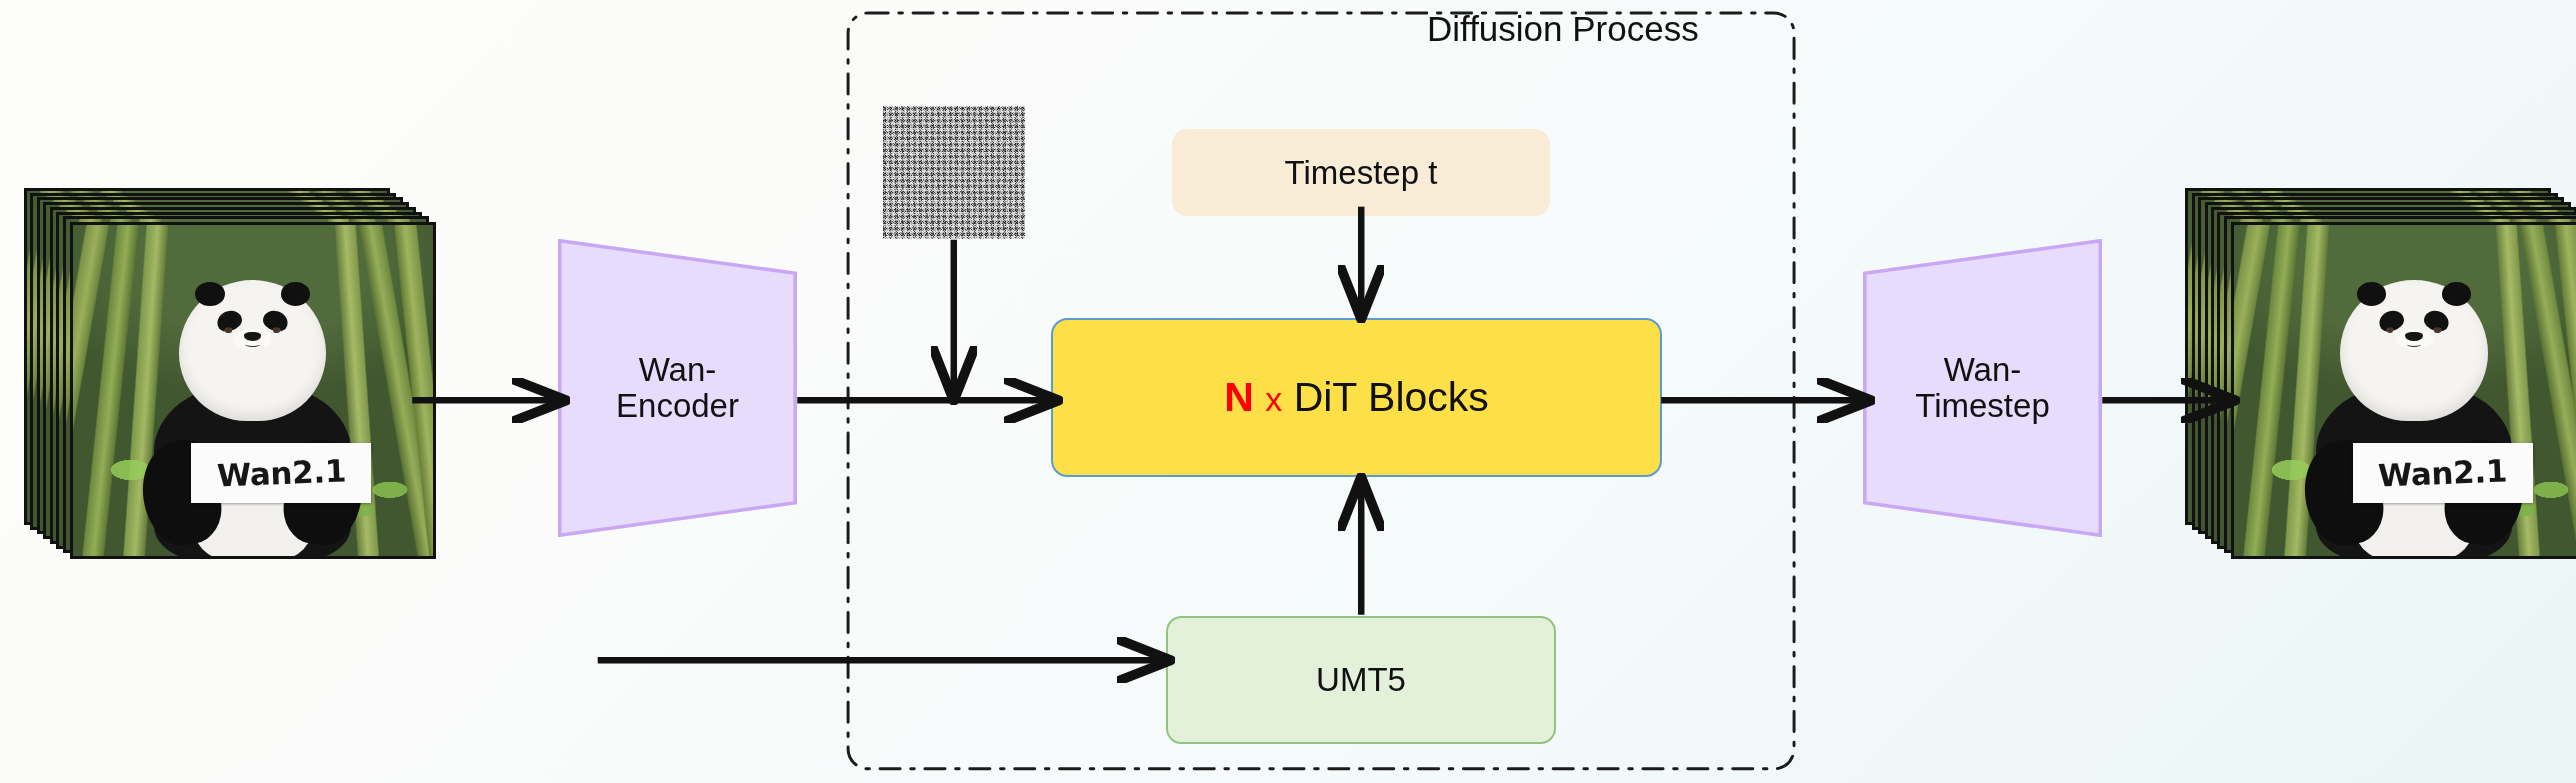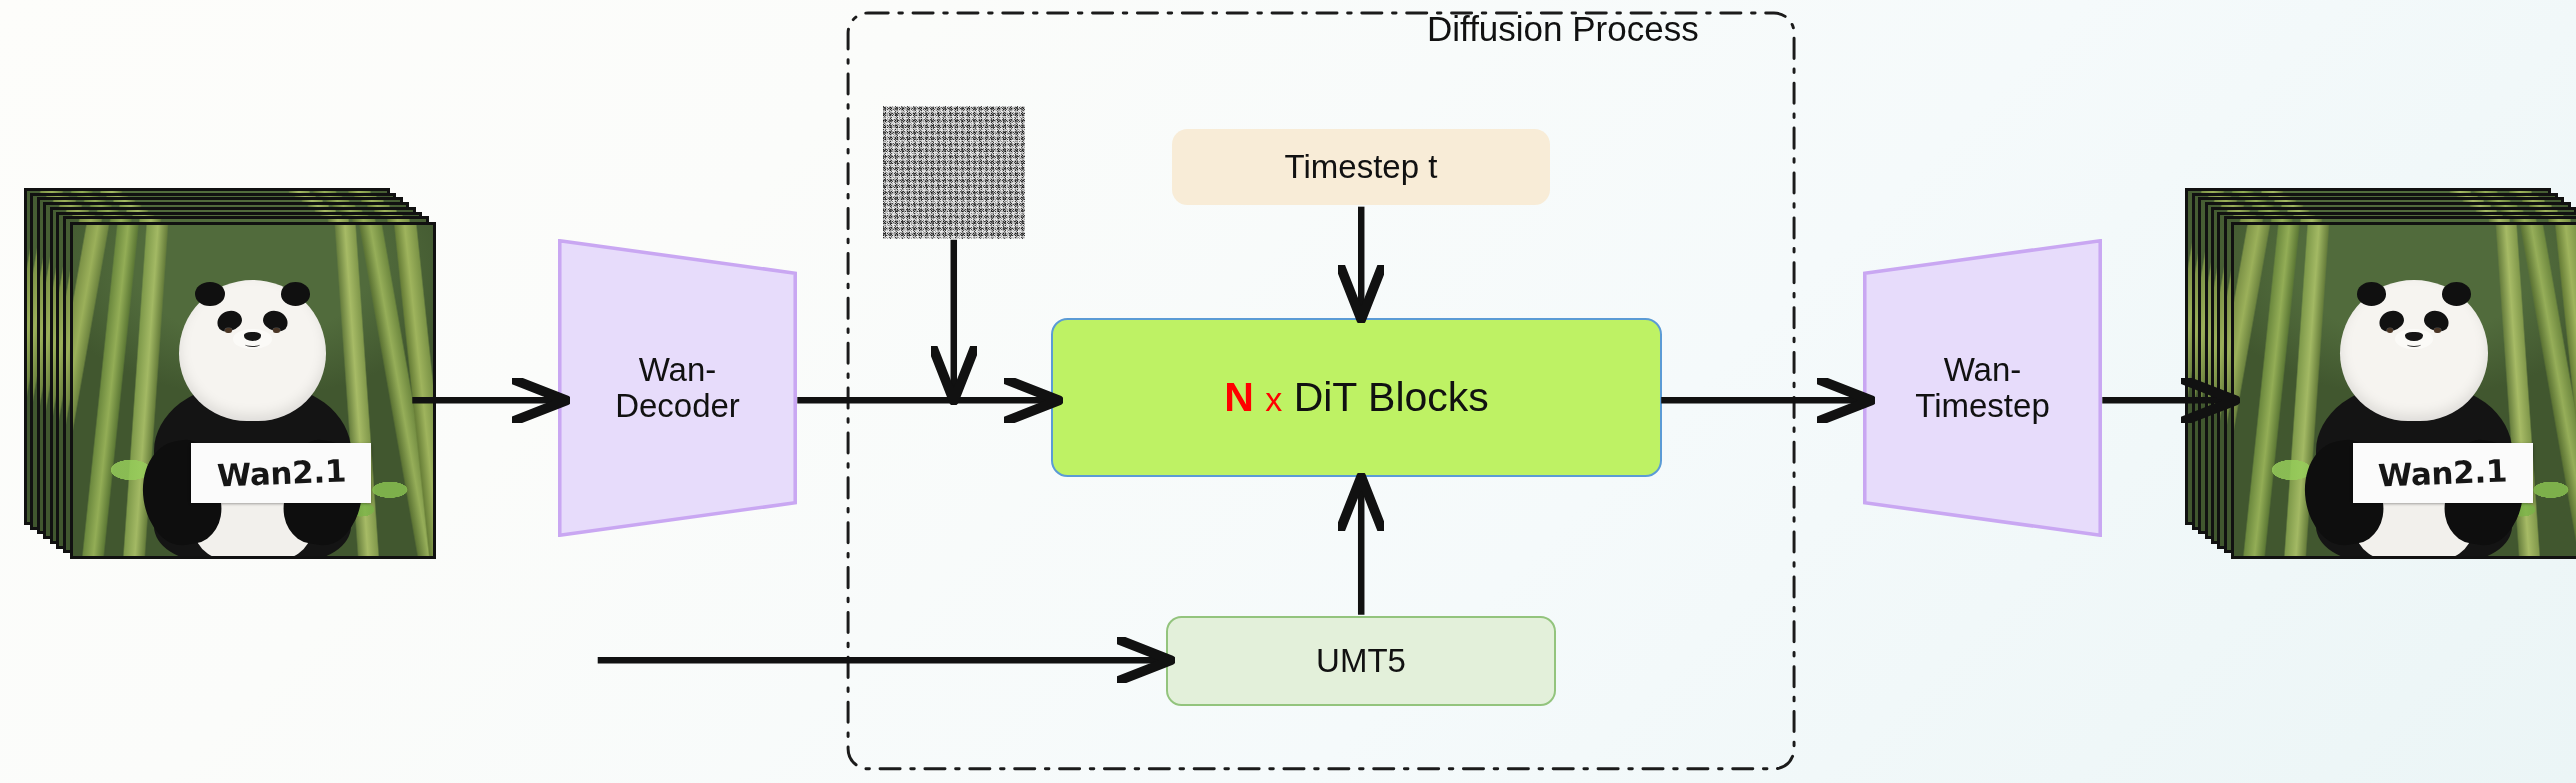--- a/index.html
+++ b/index.html
@@ -78,21 +78,21 @@
 
   .trapwrap{position:absolute;}
   .trapwrap svg{position:absolute;inset:0;}
   .traplabel{position:absolute;inset:0;display:flex;align-items:center;justify-content:center;text-align:center;line-height:1.1;color:#111;}
 
   .rbox{
     position:absolute;box-sizing:border-box;
     display:flex;align-items:center;justify-content:center;
     text-align:center;color:#111;
   }
-  .dit{background:#bef264;border:2.4px solid #5b9bd5;border-radius:16.5px;}
+  .dit{background:#fde047;border:2.4px solid #5b9bd5;border-radius:16.5px;}
   .timestep{background:#f8ecd7;border:none;border-radius:15.4px;}
   .umt5{background:#e3f0da;border:2.4px solid #93c47d;border-radius:15.4px;}
   .prompt{background:#ffffff;border:3px solid #1b1b1b;border-radius:15.4px;line-height:1.3;}
 
   .lbl{position:absolute;color:#111;white-space:nowrap;}
   .lbl-italic{}
 
   .red{color:#ff0000;}
   .redbold{color:#ff0000;font-weight:700;}
 
@@ -156,38 +156,38 @@
     </div>
   </div>
 
   <div class="trapwrap" style="left:558px;top:239px;width:239px;height:298px;">
     <svg viewBox="0 0 405 505" preserveAspectRatio="none">
       <polygon points="3,3 402,58 402,447 3,502" fill="#e7dcfb" stroke="#c9a7f2" stroke-width="6"></polygon>
     </svg>
     <div class="traplabel" style="font-size:33px;">
       <div>
         <div>Wan-</div>
-        <div>Decoder</div>
+        <div>Encoder</div>
       </div>
     </div>
   </div>
 
   <div class="noise" style="left:883px;top:106px;width:142px;height:133px;"></div>
 
-  <div class="rbox timestep" style="left:1172px;top:129px;width:378px;height:76px;font-size:33px;">
+  <div class="rbox timestep" style="left:1172px;top:129px;width:378px;height:87px;font-size:33px;">
     <span>Timestep t</span>
   </div>
 
   <div class="rbox dit" style="left:1051px;top:318px;width:611px;height:159px;font-size:41px;">
     <span>
       <span class="redbold">N</span><span>&nbsp;</span><span class="red" style="font-size:34px;">x</span><span>&nbsp;</span><span>DiT Blocks</span>
     </span>
   </div>
 
-  <div class="rbox umt5" style="left:1166px;top:616px;width:390px;height:90px;font-size:33px;">
+  <div class="rbox umt5" style="left:1166px;top:616px;width:390px;height:128px;font-size:33px;">
     <span>UMT5</span>
   </div>
 
 
   <div class="trapwrap" style="left:1863px;top:239px;width:239px;height:298px;">
     <svg viewBox="0 0 405 505" preserveAspectRatio="none">
       <polygon points="3,58 402,3 402,502 3,447" fill="#e7dcfb" stroke="#c9a7f2" stroke-width="6"></polygon>
     </svg>
     <div class="traplabel" style="font-size:33px;">
       <div>

